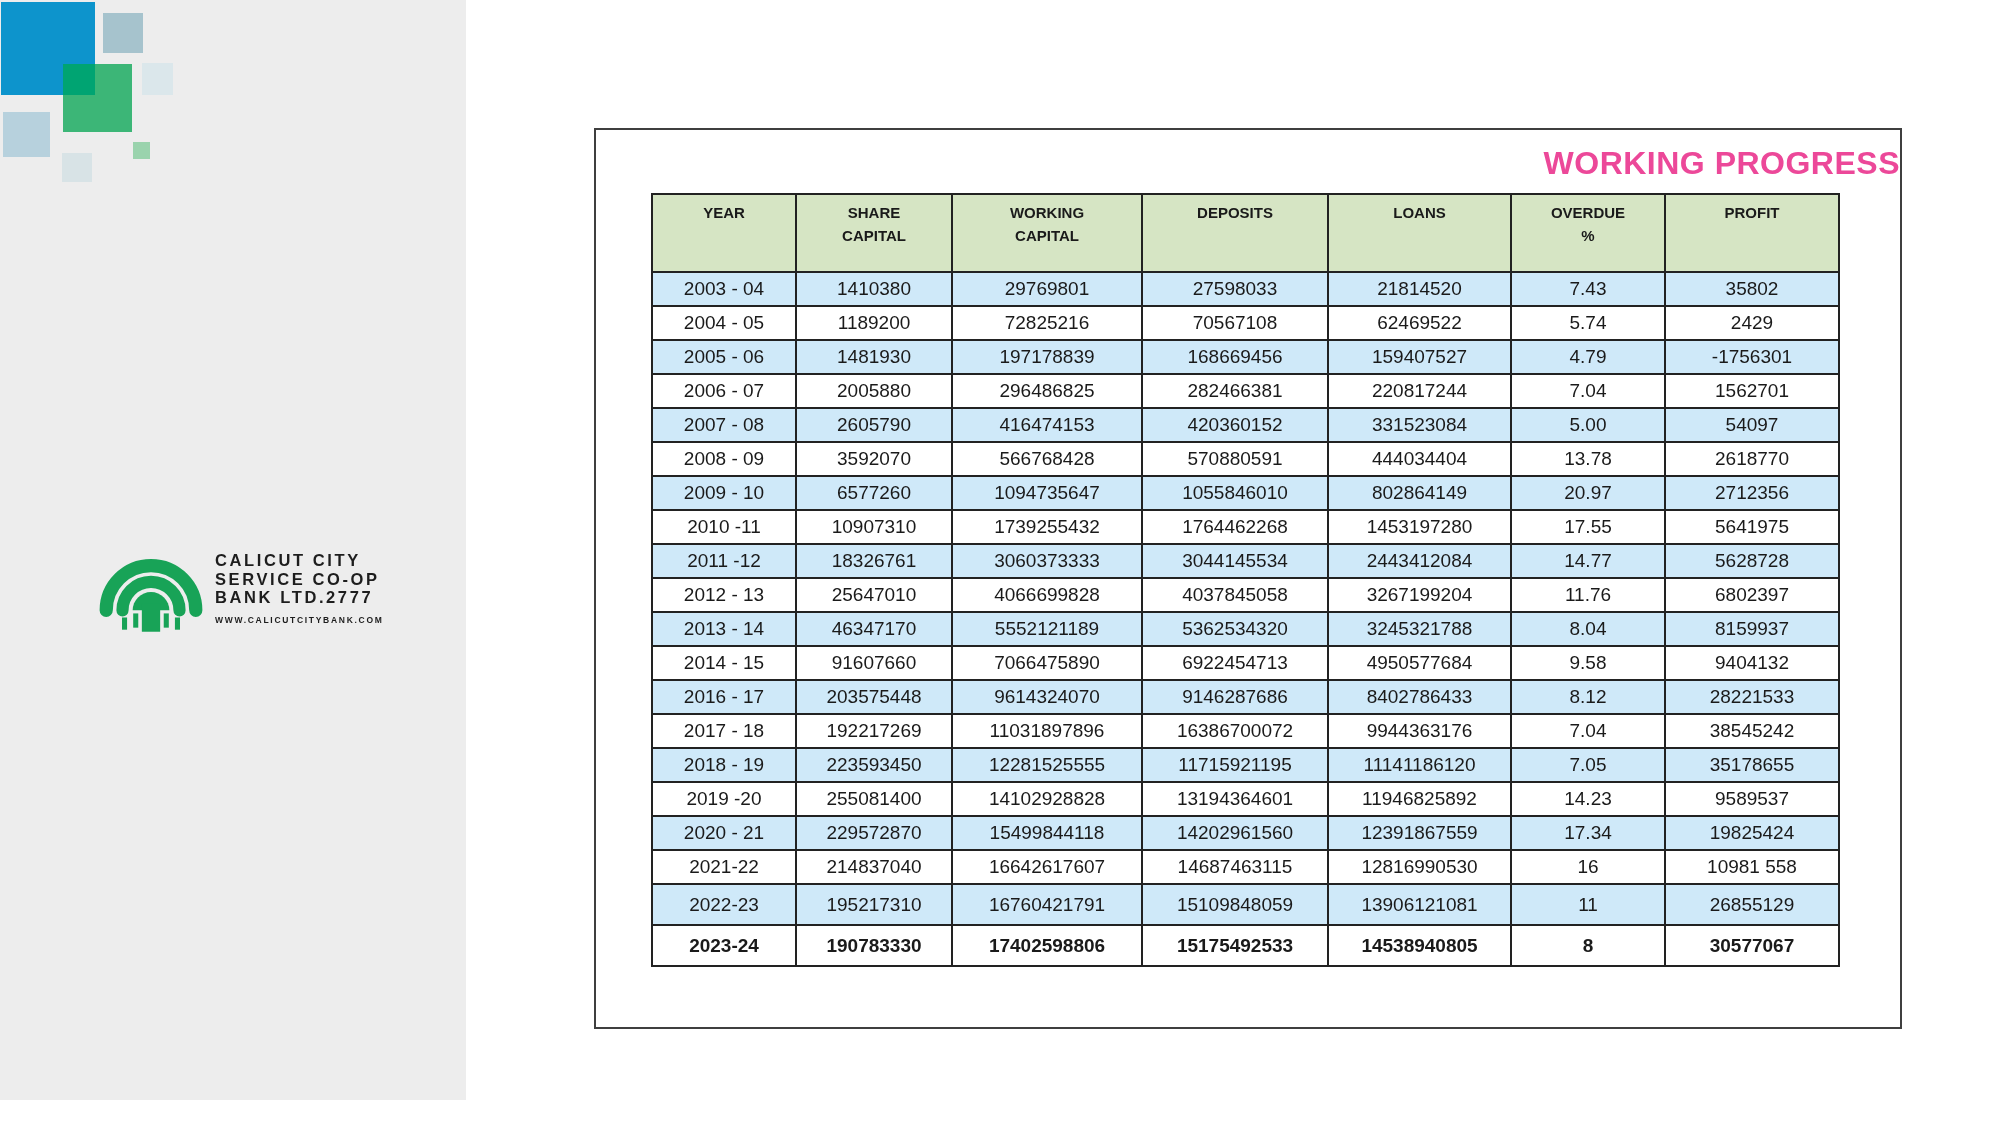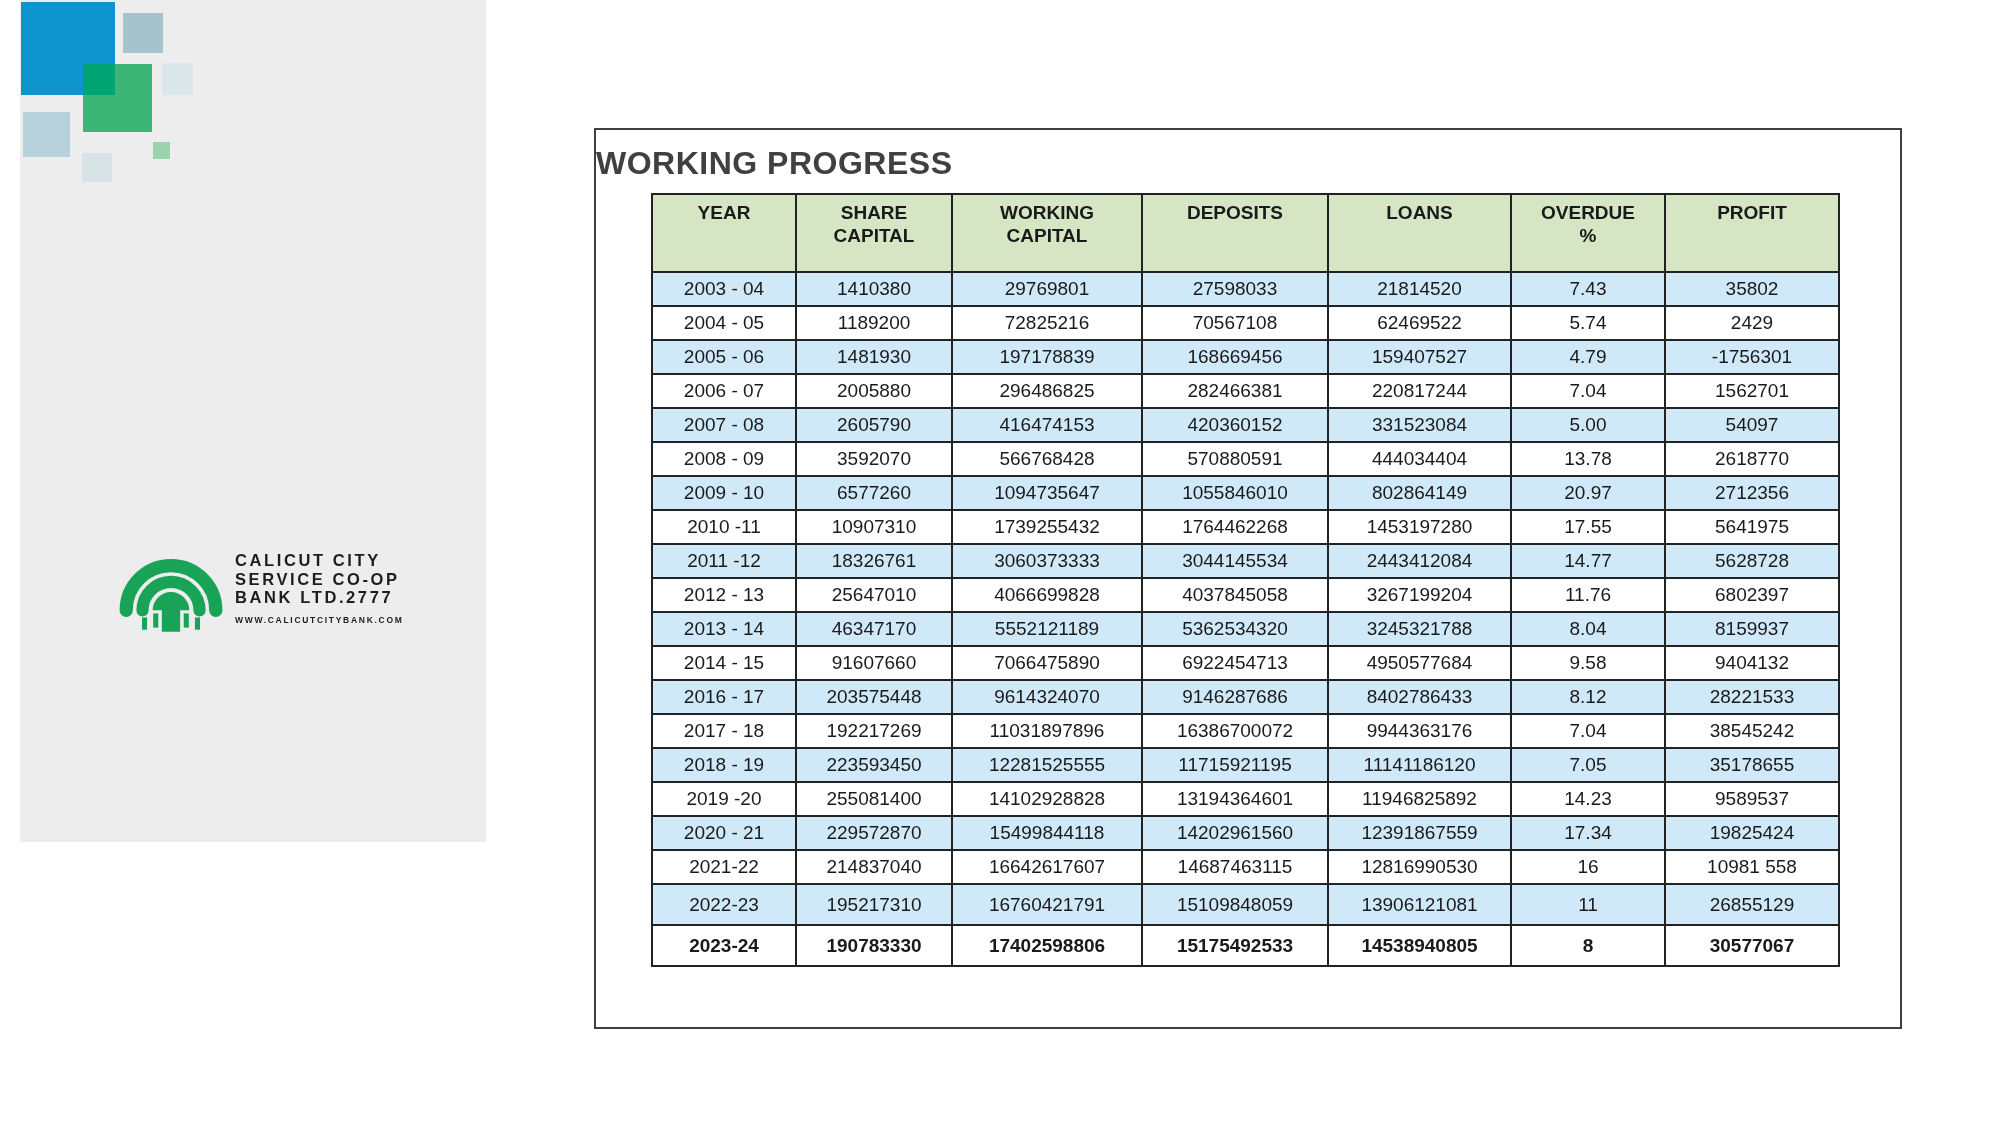--- a/index.html
+++ b/index.html
@@ -8,23 +8,22 @@
     position: relative;
     background: #ffffff;
     overflow: hidden;
     font-family: "Liberation Sans", sans-serif;
     color: #1a1a1a;
   }
 
   
   .left-panel {
     position: absolute; left: 0; top: 0;
-    width: 466px; height: 842px;
+    width: 466px; height: 1100px;
     background: #ededed;
-    margin-left: 20px;
   }
   .sq { position: absolute; }
   .sq-blue       { left: 1px;   top: 2px;   width: 94px; height: 93px; background: #0d94cc; }
   .sq-grayblue   { left: 103px; top: 13px;  width: 40px; height: 40px; background: #a6c3cd; }
   .sq-green      { left: 63px;  top: 64px;  width: 69px; height: 68px; background: #3cb677; }
   .sq-overlap    { left: 63px;  top: 64px;  width: 32px; height: 31px; background: #00a472; }
   .sq-paleblue   { left: 142px; top: 63px;  width: 31px; height: 32px; background: #dbe7eb; }
   .sq-lightblue  { left: 3px;   top: 112px; width: 47px; height: 45px; background: #b7d1dd; }
   .sq-smallgreen { left: 133px; top: 142px; width: 17px; height: 17px; background: #9ad3ad; }
   .sq-pale       { left: 62px;  top: 153px; width: 30px; height: 29px; background: #d8e3e6; }
@@ -54,24 +53,24 @@
   .content-card {
     position: absolute; left: 594px; top: 128px;
     width: 1308px; height: 901px;
     border: 2px solid #3f3f3f;
     background: #ffffff;
     box-sizing: border-box;
   }
   .page-title {
     position: absolute; left: 0; top: 15px;
     width: 100%;
-    text-align: left;
+    text-align: right;
     font-size: 32px; font-weight: 700;
     letter-spacing: 0.5px;
-    color: #404040;
+    color: #ec4899;
   }
 
   
   .wp-table {
     position: absolute; left: 55px; top: 63px;
     width: 1187px;
     border-collapse: collapse;
     table-layout: fixed;
   }
   .wp-table th, .wp-table td {
@@ -79,21 +78,21 @@
     text-align: center;
     padding: 0;
     overflow: hidden;
     box-sizing: border-box;
   }
   .wp-table th {
     background: #d6e5c4;
     height: 78px;
     vertical-align: top;
     padding-top: 6px;
-    font-size: 19px; font-weight: 600;
+    font-size: 15px; font-weight: 600;
     line-height: 23px;
     white-space: pre-line;
     color: #1a1a1a;
   }
   .wp-table td {
     height: 34px;
     font-size: 19px;
     font-weight: 400;
     color: #1a1a1a;
     background: #ffffff;

